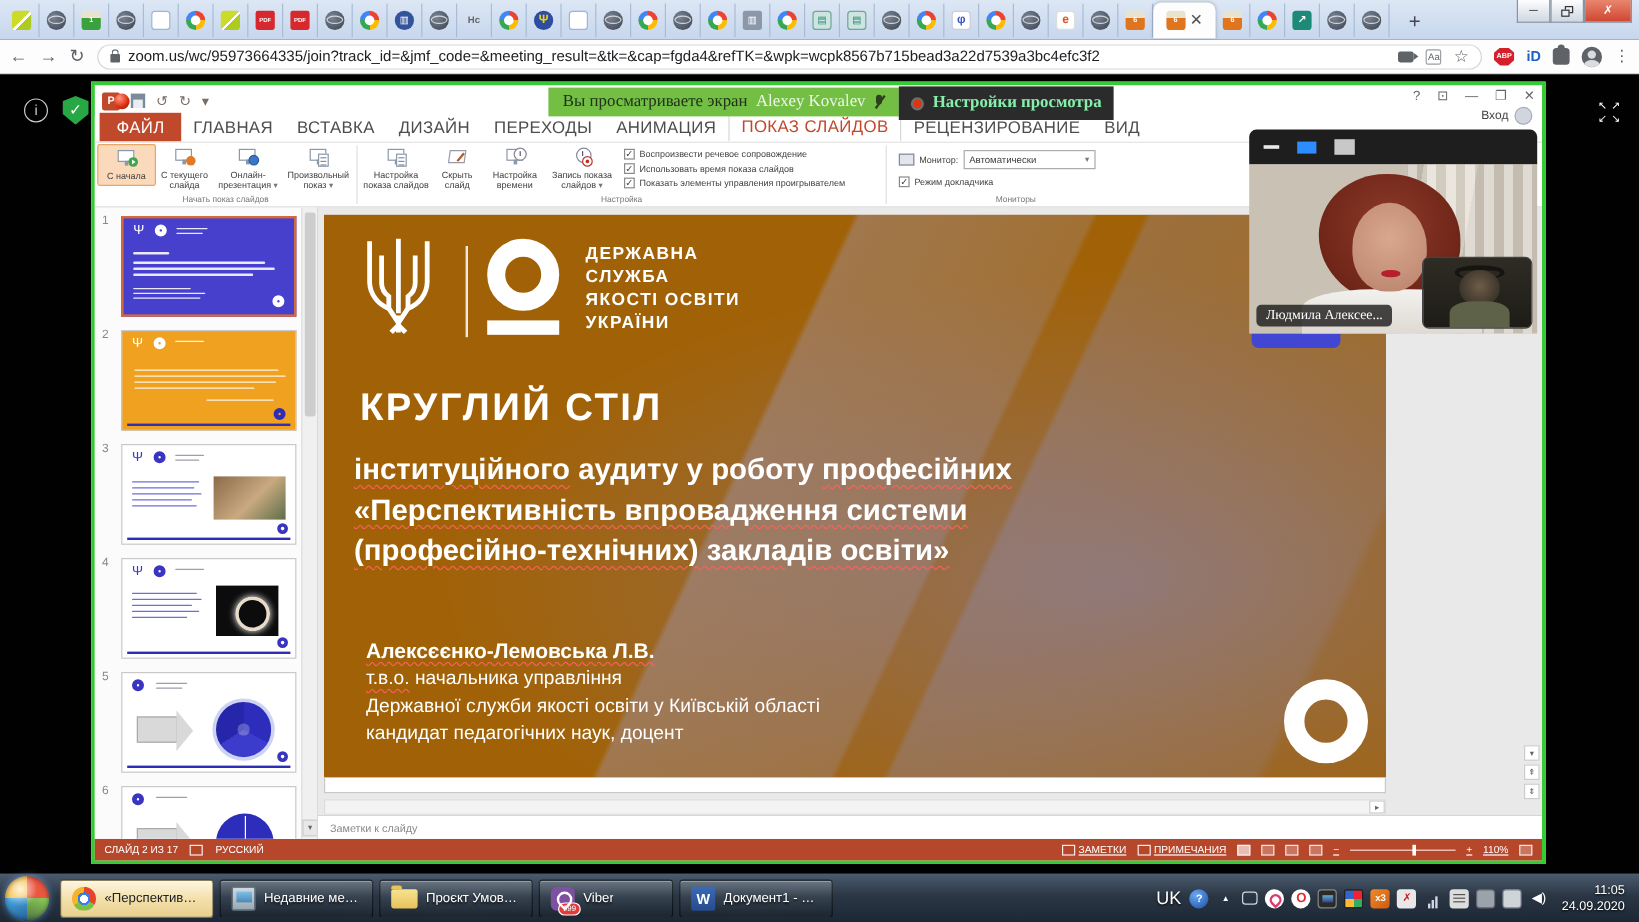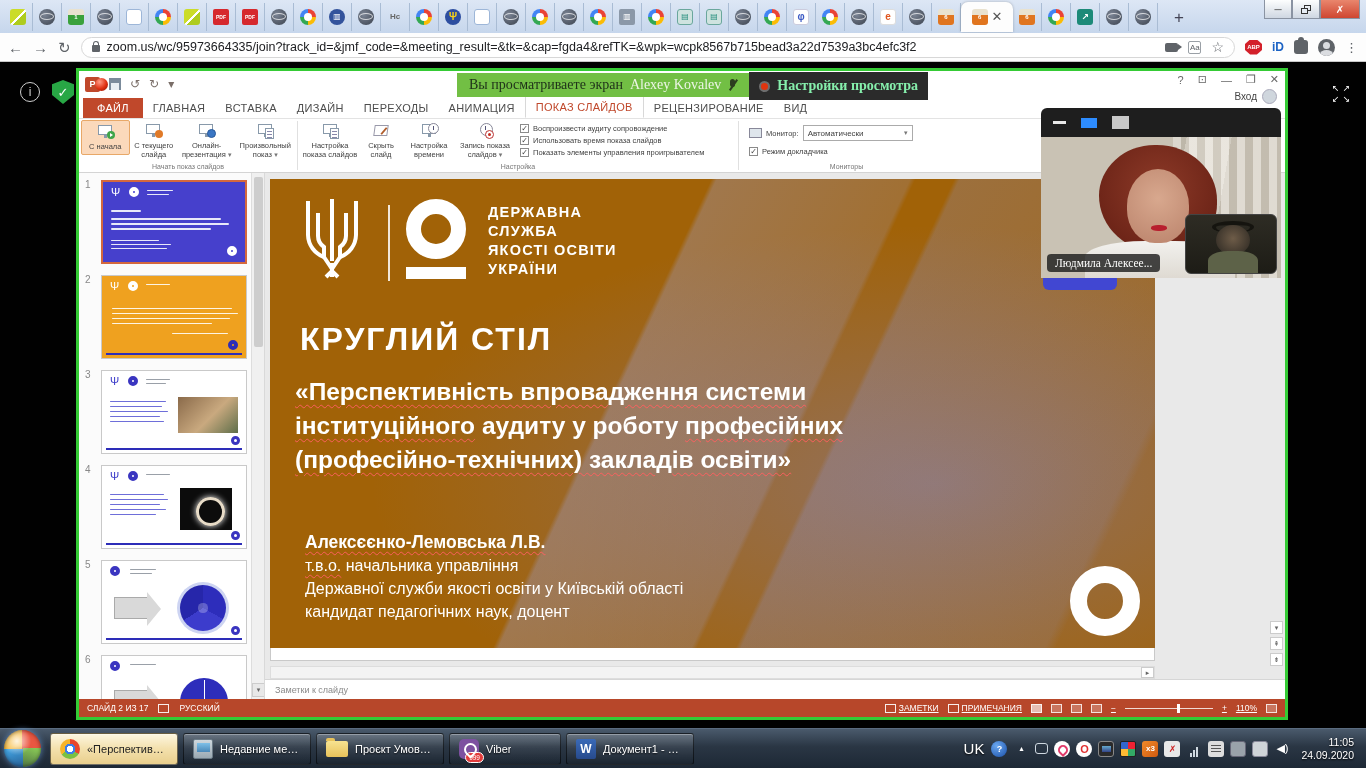--- a/index.html
+++ b/index.html
@@ -102,21 +102,21 @@
   .zbanner .gtxt { font-size:14px; color:#20331a; font-family:"Liberation Serif","DejaVu Serif",serif; }
   .zbanner .gname { font-size:14px; color:#edf5e6; font-family:"Liberation Serif","DejaVu Serif",serif; }
   .mic-mute { width:9px; height:14px; position:relative; }
   .mic-mute:before { content:""; position:absolute; left:2px; top:1px; width:5px; height:8px; background:#2c3e1f; border-radius:3px; }
   .mic-mute:after { content:""; position:absolute; left:-1px; top:6px; width:13px; height:2px; background:#2c3e1f; transform:rotate(-55deg); }
   .zsettings { background:#2b2b2b; display:flex; align-items:center; gap:7px; padding:0 10px; height:28px; margin-top:-1px; cursor:pointer; }
   .rec-dot { width:11px; height:11px; border-radius:50%; background:#e0340f; border:2px solid #6e6e6e; }
   .zset-label { font-size:14px; color:#86efac; font-weight:bold; font-family:"Liberation Serif","DejaVu Serif",serif; white-space:nowrap; }
 
   
-  .rtabs { height:21px; display:flex; align-items:flex-end; padding-left:4px; background:#fff; font-size:11px; color:#4d4d4d; }
+  .rtabs { height:21px; display:flex; align-items:flex-end; padding-left:4px; background:#fff; font-size:14px; color:#4d4d4d; }
   .rtab { padding:4px 10px 4px; cursor:pointer; letter-spacing:.3px; }
   .rtab.file { background:#c0482b; color:#fff; padding:4px 14px; }
   .rtab.active { color:#c0482b; border:1px solid #d8d8d8; border-bottom:1px solid #fff; background:#fff; }
 
   
   .ribbon { height:55px; background:#fff; border-top:1px solid #e3e3e3; border-bottom:1px solid #d4d4d4;
     display:flex; font-size:7.5px; color:#3f3f3f; position:relative; }
   .rgroup { display:flex; flex-direction:column; position:relative; padding:1px 2px 0; }
   .rgroup .btns { display:flex; flex:1; align-items:flex-start; }
   .rgroup .glabel { text-align:center; color:#777; font-size:7px; padding:1px 0 2px; }
@@ -591,21 +591,21 @@
             <div class="bigbtn" style="width:58px;">
               <span class="ric">
                   <span class="clockic" style="left:4px; right:auto; width:13px; height:13px;"></span>
                   <span class="reddot2"></span>
                 </span>
               <span><span>Запись показа слайдов</span> <span class="ddarr">▾</span></span>
             </div>
             <div class="cbcol">
               <div class="cbrow">
                 <span class="cbx">✓</span>
-                  <span>Воспроизвести аудиту сопровождение</span>
+                  <span>Воспроизвести речевое сопровождение</span>
               </div>
               <div class="cbrow">
                 <span class="cbx">✓</span>
                   <span>Использовать время показа слайдов</span>
               </div>
               <div class="cbrow">
                 <span class="cbx">✓</span>
                   <span>Показать элементы управления проигрывателем</span>
               </div>
             </div>
@@ -745,22 +745,22 @@
             <div class="ring-logo"></div>
             <div class="ring-bar"></div>
             <div class="org-text">
               <div>ДЕРЖАВНА</div>
               <div>СЛУЖБА</div>
               <div>ЯКОСТІ ОСВІТИ</div>
               <div>УКРАЇНИ</div>
             </div>
             <div class="s-title">КРУГЛИЙ СТІЛ</div>
             <div class="s-sub" id="subtitle">
+                <div><span class="u">інституційного</span><span> аудиту у роботу </span><span class="u">професійних</span></div>
                 <div><span class="u">«Перспективність впровадження системи</span></div>
-                <div><span class="u">інституційного</span><span> аудиту у роботу </span><span class="u">професійних</span></div>
                 <div><span class="u">(професійно-технічних) закладів освіти»</span></div>
               </div>
             <div class="s-auth">
               <div class="nm">Алексєєнко-Лемовська Л.В.</div>
               <div><span class="u2">т.в.о.</span><span> начальника управління</span></div>
               <div>Державної служби якості освіти у Київській області</div>
               <div>кандидат педагогічних наук, доцент</div>
             </div>
             <div class="big-ring"></div>
           </div>

